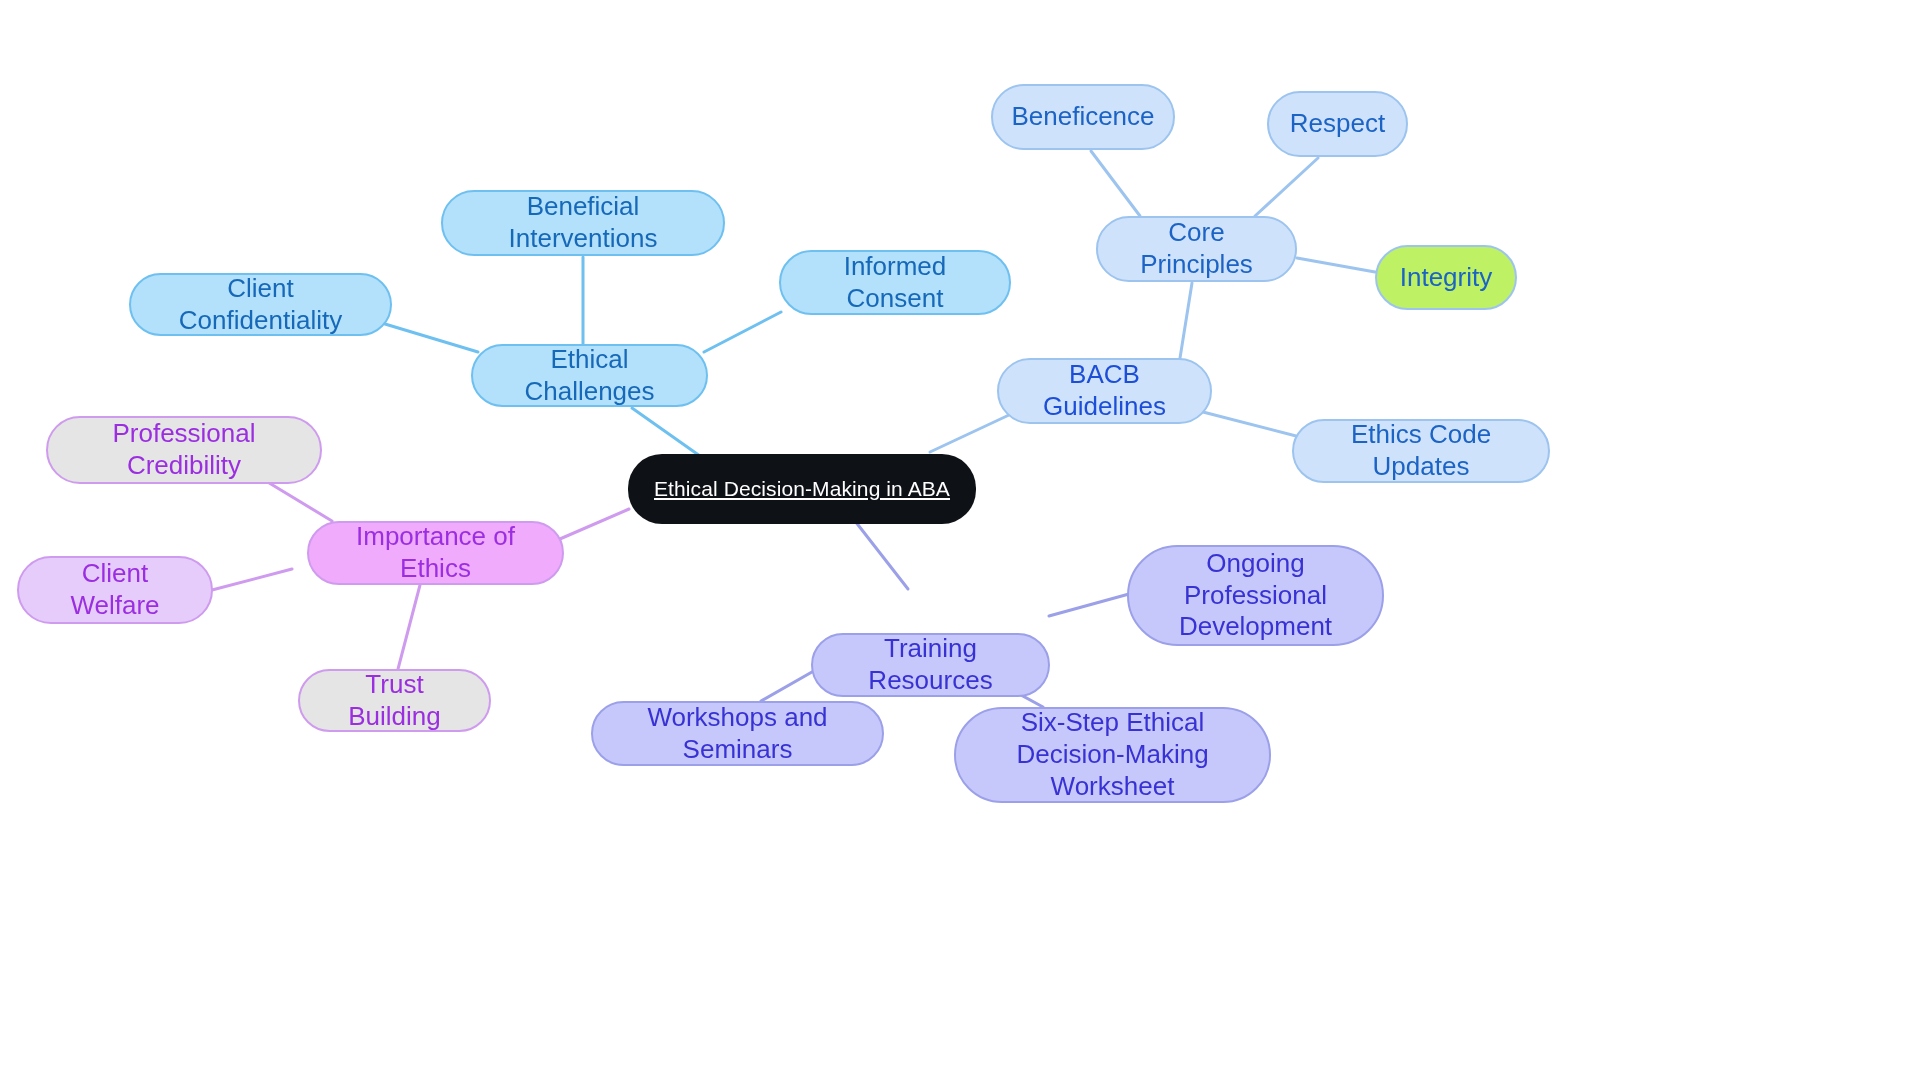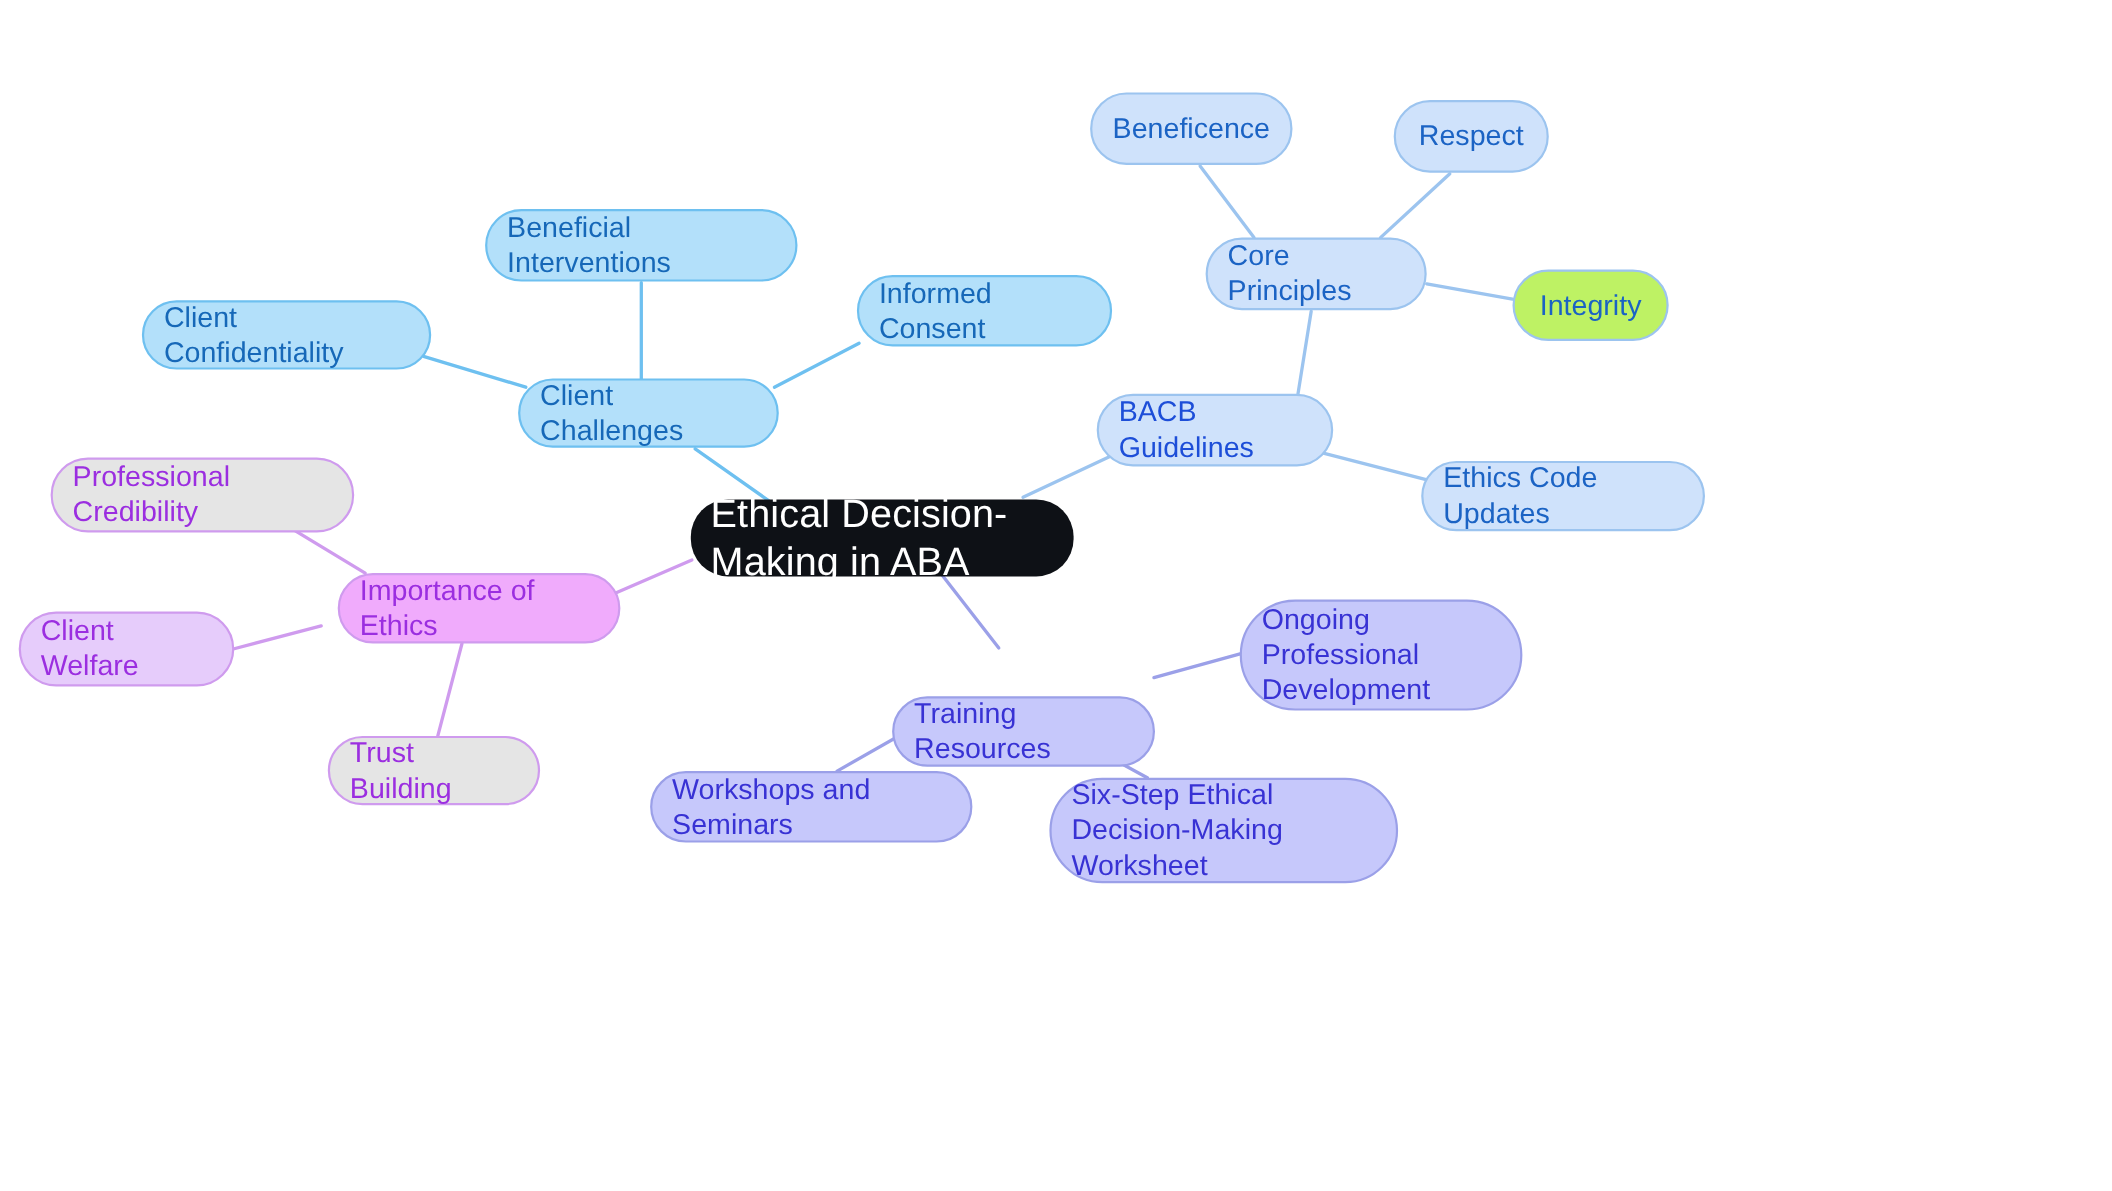--- a/index.html
+++ b/index.html
@@ -25,33 +25,34 @@
     width: 1920px;
     height: 1083px;
     pointer-events: none;
   }
   .node {
     position: absolute;
     box-sizing: border-box;
     display: flex;
     align-items: center;
     justify-content: center;
-    text-align: left;
+    text-align: center;
     border-radius: 999px;
     border-style: solid;
     border-width: 2px;
     line-height: 1.22;
     white-space: pre-line;
     padding: 0 18px;
   }
   .node.root {
     border-radius: 34px;
     border-width: 0;
-    font-size: 36px;
+    font-size: 21px;
     letter-spacing: 0.1px;
+    text-decoration: underline;
   }
   .node.leaf   { font-size: 26px; }
 </style>
 </head>
 <body>
 
 <div id="canvas" style="background: rgb(255, 255, 255);">
   <svg id="edges" width="1920" height="1083" viewBox="0 0 1920 1083">
       <line x1="700" y1="456" x2="632" y2="408" stroke="#6ec0f0" stroke-width="3" stroke-linecap="round"></line>
       <line x1="478" y1="352" x2="385" y2="324" stroke="#6ec0f0" stroke-width="3" stroke-linecap="round"></line>
@@ -67,21 +68,21 @@
       <line x1="332" y1="521" x2="261" y2="478" stroke="#cf9bee" stroke-width="3" stroke-linecap="round"></line>
       <line x1="292" y1="569" x2="212" y2="590" stroke="#cf9bee" stroke-width="3" stroke-linecap="round"></line>
       <line x1="420" y1="585" x2="398" y2="669" stroke="#cf9bee" stroke-width="3" stroke-linecap="round"></line>
       <line x1="855" y1="521" x2="908" y2="589" stroke="#9ba0e8" stroke-width="3" stroke-linecap="round"></line>
       <line x1="1049" y1="616" x2="1129" y2="594" stroke="#9ba0e8" stroke-width="3" stroke-linecap="round"></line>
       <line x1="847" y1="652" x2="761" y2="701" stroke="#9ba0e8" stroke-width="3" stroke-linecap="round"></line>
       <line x1="942" y1="652" x2="1043" y2="707" stroke="#9ba0e8" stroke-width="3" stroke-linecap="round"></line>
     </svg>
   <div id="node-layer">
       <div class="node root" style="left: 628px; top: 454px; width: 348px; height: 70px; background: rgb(14, 17, 22); color: rgb(255, 255, 255); border-color: rgb(14, 17, 22); border-width: 0px;">Ethical Decision-Making in ABA</div>
-      <div class="node leaf" style="left: 471px; top: 344px; width: 237px; height: 63px; background: rgb(179, 224, 250); color: rgb(22, 104, 184); border-color: rgb(110, 192, 240);">Client Challenges</div>
+      <div class="node leaf" style="left: 471px; top: 344px; width: 237px; height: 63px; background: rgb(179, 224, 250); color: rgb(22, 104, 184); border-color: rgb(110, 192, 240);">Ethical Challenges</div>
       <div class="node leaf" style="left: 129px; top: 273px; width: 263px; height: 63px; background: rgb(179, 224, 250); color: rgb(22, 104, 184); border-color: rgb(110, 192, 240);">Client Confidentiality</div>
       <div class="node leaf" style="left: 441px; top: 190px; width: 284px; height: 66px; background: rgb(179, 224, 250); color: rgb(22, 104, 184); border-color: rgb(110, 192, 240);">Beneficial Interventions</div>
       <div class="node leaf" style="left: 779px; top: 250px; width: 232px; height: 65px; background: rgb(179, 224, 250); color: rgb(22, 104, 184); border-color: rgb(110, 192, 240);">Informed Consent</div>
       <div class="node leaf" style="left: 997px; top: 358px; width: 215px; height: 66px; background: rgb(207, 226, 251); color: #1d4ed8; border-color: rgb(156, 196, 239);">BACB Guidelines</div>
       <div class="node leaf" style="left: 1096px; top: 216px; width: 201px; height: 66px; background: rgb(207, 226, 251); color: rgb(27, 99, 196); border-color: rgb(156, 196, 239);">Core Principles</div>
       <div class="node leaf" style="left: 991px; top: 84px; width: 184px; height: 66px; background: rgb(207, 226, 251); color: rgb(27, 99, 196); border-color: rgb(156, 196, 239);">Beneficence</div>
       <div class="node leaf" style="left: 1267px; top: 91px; width: 141px; height: 66px; background: rgb(207, 226, 251); color: rgb(27, 99, 196); border-color: rgb(156, 196, 239);">Respect</div>
       <div class="node leaf" style="left: 1375px; top: 245px; width: 142px; height: 65px; background: #bef264; color: rgb(27, 99, 196); border-color: rgb(156, 196, 239);">Integrity</div>
       <div class="node leaf" style="left: 1292px; top: 419px; width: 258px; height: 64px; background: rgb(207, 226, 251); color: rgb(27, 99, 196); border-color: rgb(156, 196, 239);">Ethics Code Updates</div>
       <div class="node leaf" style="left: 307px; top: 521px; width: 257px; height: 64px; background: #f0abfc; color: rgb(155, 46, 224); border-color: rgb(207, 155, 238);">Importance of Ethics</div>

